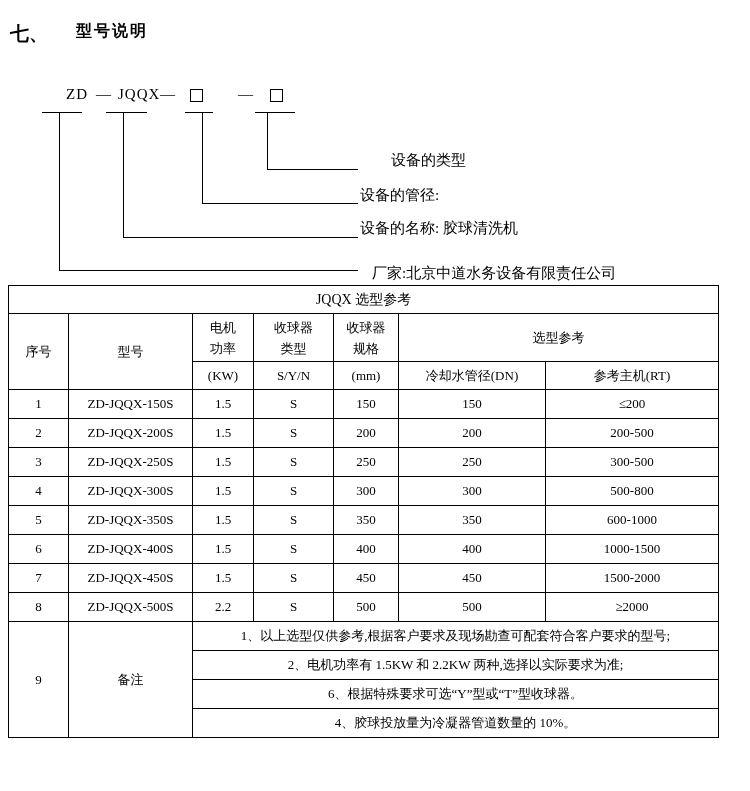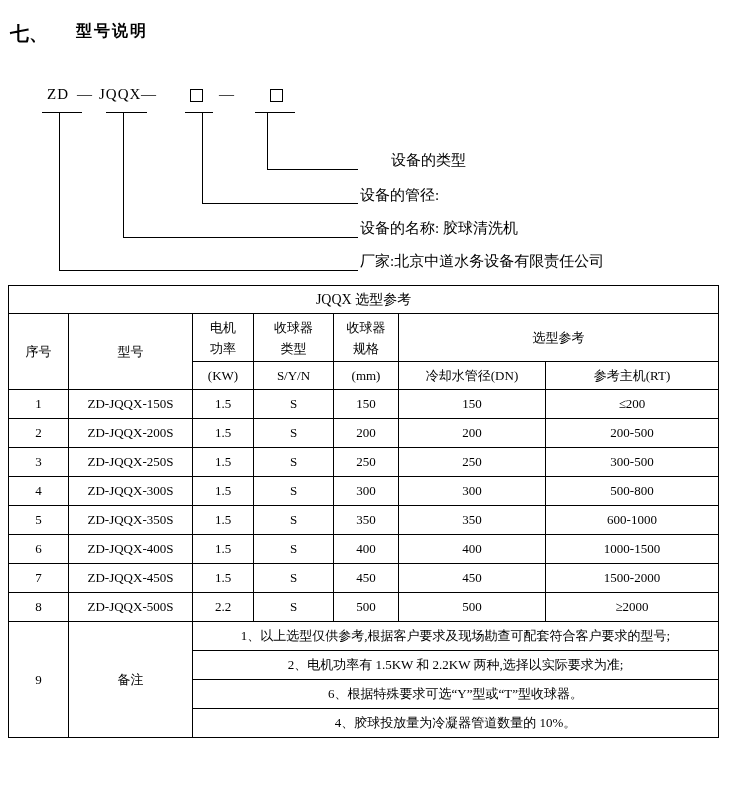--- a/index.html
+++ b/index.html
@@ -6,21 +6,21 @@
   html,body { background:#fff; }
   .page {
     position:relative; width:750px; height:791px; background:#ffffff;
     font-family:"Liberation Serif","DejaVu Serif",serif; color:#000;
     overflow:hidden;
   }
   
   .heading-num { position:absolute; left:10px; top:21px; font-size:19px; font-weight:bold; }
   .heading-txt { position:absolute; left:76px; top:21px; font-size:16px; font-weight:bold; letter-spacing:2px; }
   
-  .code { position:absolute; top:86px; font-size:15px; letter-spacing:1px; white-space:nowrap; }
+  .code { position:absolute; top:86px; font-size:15px; letter-spacing:1px; white-space:nowrap;margin-left:19px; }
   .box { position:absolute; top:89px; width:13px; height:13px; border:1px solid #000; background:#fff; }
   
   .hline { position:absolute; height:1px; background:#000; }
   .vline { position:absolute; width:1px; background:#000; }
   
   .dlabel { position:absolute; left:360px; font-size:15px; white-space:nowrap; }
   
   table.sel {
     position:absolute; left:8px; top:285px; width:710px;
     border-collapse:collapse; table-layout:fixed;
@@ -66,21 +66,21 @@
   <div class="vline" style="left:267px;top:112px;height:57px;"></div>
 
   <div class="hline" style="left:267px;top:169px;width:91px;"></div>
   <div class="hline" style="left:202px;top:203px;width:156px;"></div>
   <div class="hline" style="left:123px;top:237px;width:235px;"></div>
   <div class="hline" style="left:59px;top:270px;width:299px;"></div>
 
   <div class="dlabel" style="top:151px;margin-left:31px;">设备的类型</div>
   <div class="dlabel" style="top:186px;">设备的管径:</div>
   <div class="dlabel" style="top:219px;">设备的名称: 胶球清洗机</div>
-  <div class="dlabel" style="top:252px;">厂家:北京中道水务设备有限责任公司</div>
+  <div class="dlabel" style="top:264px;margin-left:12px;">厂家:北京中道水务设备有限责任公司</div>
 
   <table class="sel">
     <colgroup>
       <col style="width:60px">
         <col style="width:124px">
         <col style="width:61px">
       <col style="width:80px">
         <col style="width:65px">
         <col style="width:147px">
         <col style="width:173px">

